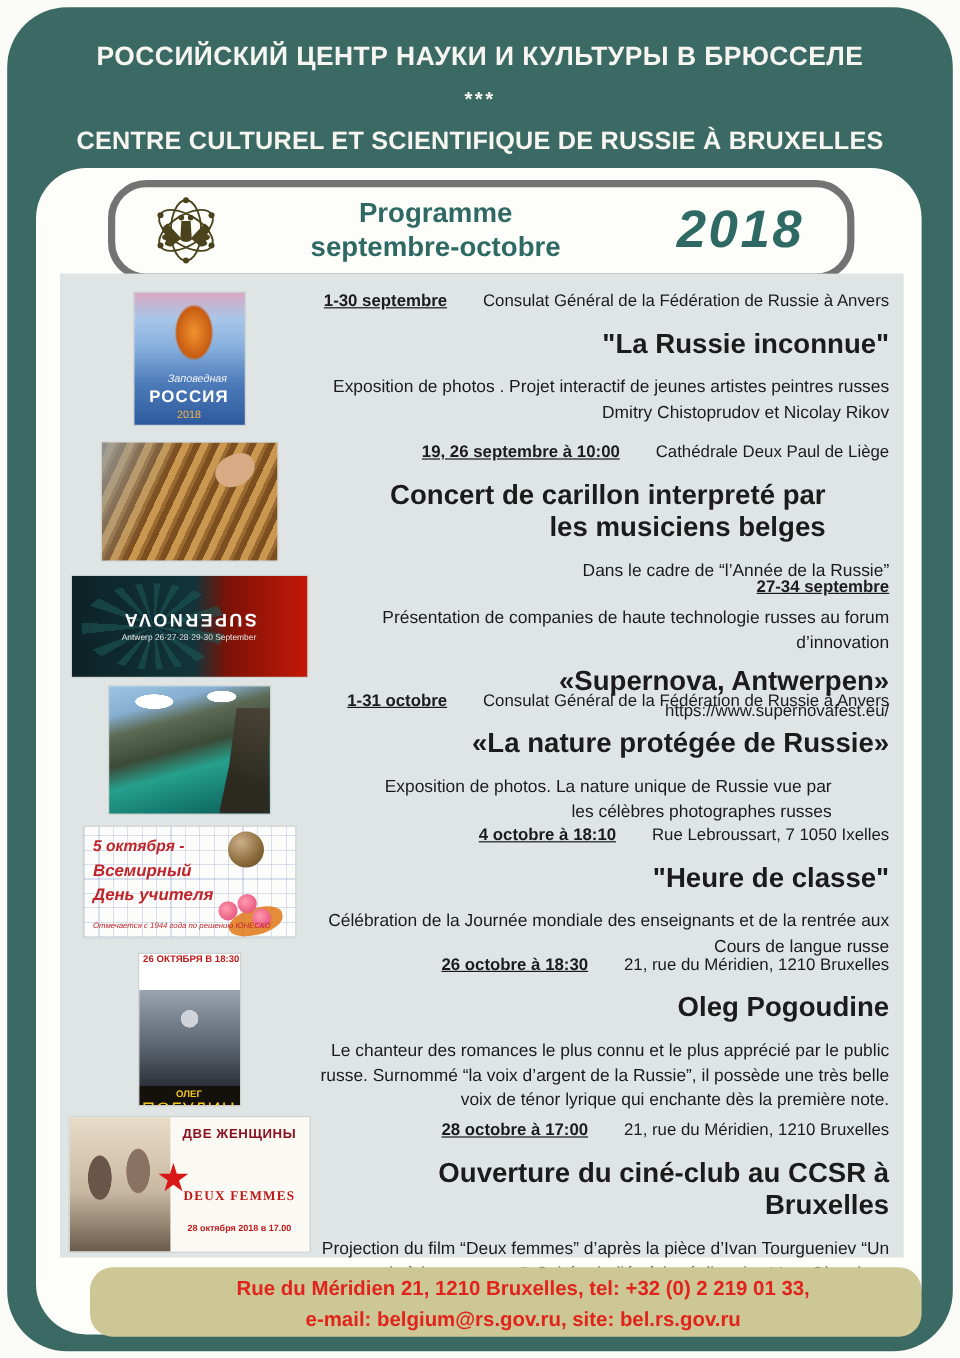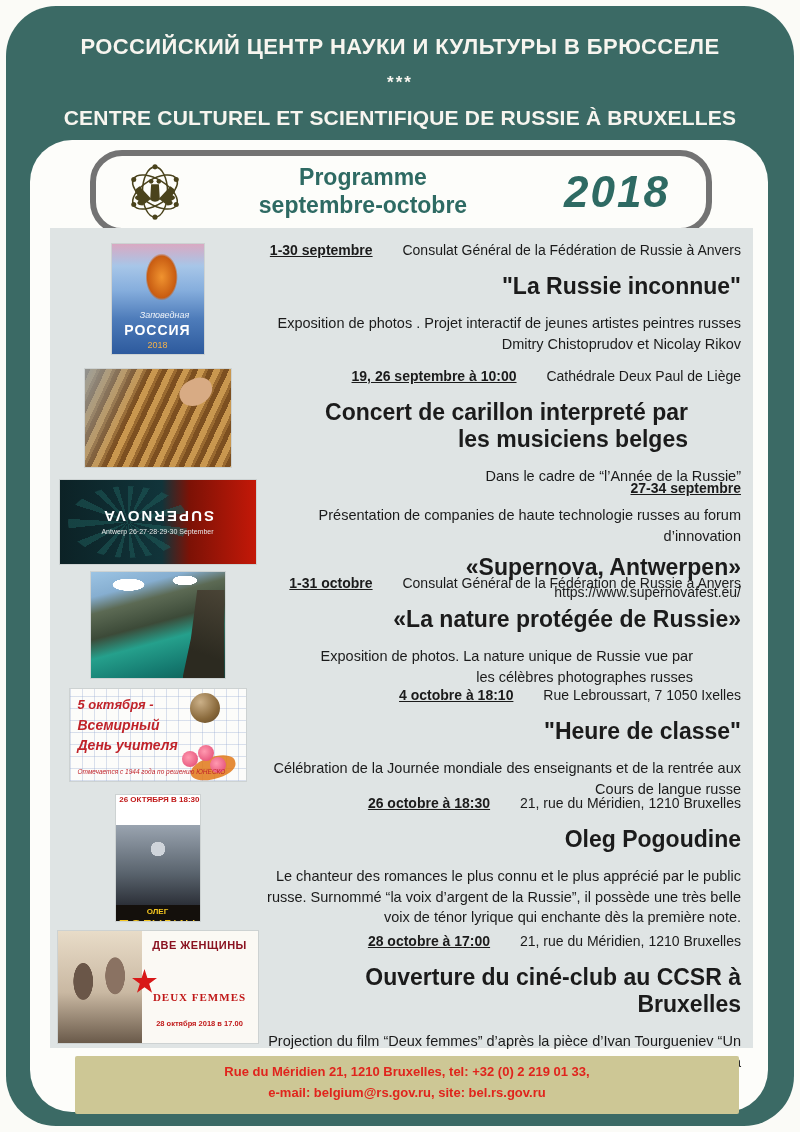--- a/index.html
+++ b/index.html
@@ -114,22 +114,22 @@
       radial-gradient(ellipse 16px 30px at 30% 45%, #6a5648 0 60%, rgba(0,0,0,0) 63%),
       radial-gradient(ellipse 16px 30px at 68% 40%, #8a7262 0 60%, rgba(0,0,0,0) 63%),
       linear-gradient(180deg,#e8dcc8 0%,#c9b8a2 55%,#6a5a4a 100%);}
   .t7-right{flex:1;position:relative;text-align:center;color:#8a1220;}
   .t7-l1{font-weight:bold;font-size:11px;margin-top:8px;letter-spacing:.5px;}
   .t7-l2{font-weight:bold;font-size:11px;color:#c01818;margin-top:40px;font-family:"Liberation Serif",serif;letter-spacing:1px;}
   .t7-l3{font-size:7.5px;color:#c01818;margin-top:16px;font-weight:bold;}
   .t7-star{position:absolute;left:-10px;top:38px;width:26px;height:26px;background:#d81818;
     clip-path:polygon(50% 0,61% 35%,98% 35%,68% 57%,79% 91%,50% 70%,21% 91%,32% 57%,2% 35%,39% 35%);}
   
-  .footer{position:absolute;left:45px;top:916px;width:664px;height:58px;border-radius:2px;
-    background:#cdc795;color:#e0241c;font-weight:bold;font-size:13px;text-align:center;}
+  .footer{position:absolute;left:45px;top:916px;width:664px;height:58px;border-radius:19px;
+    background:#cdc795;color:#e0241c;font-weight:bold;font-size:17px;text-align:center;padding-left:29px;}
   .footer .f1{margin-top:8px;}
   .footer .f2{margin-top:6px;}
   .flink{color:#e0241c;text-decoration:none;}
 </style>
 </head>
 <body>
 
 <div class="frame"></div>
 
 <div class="hdr">

